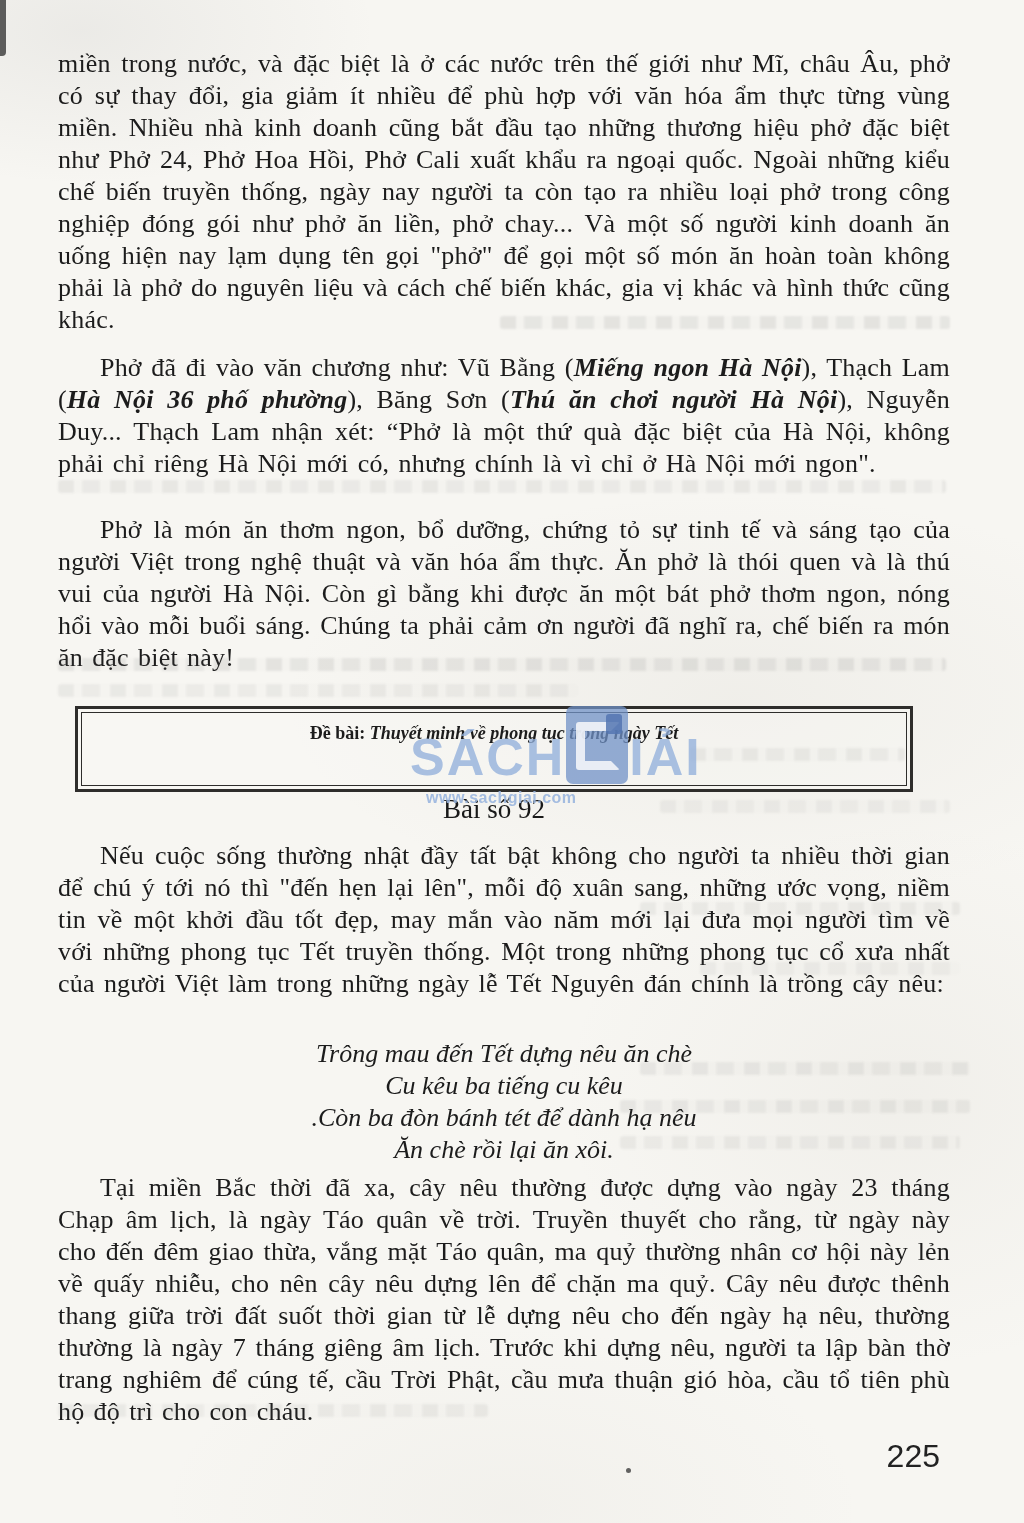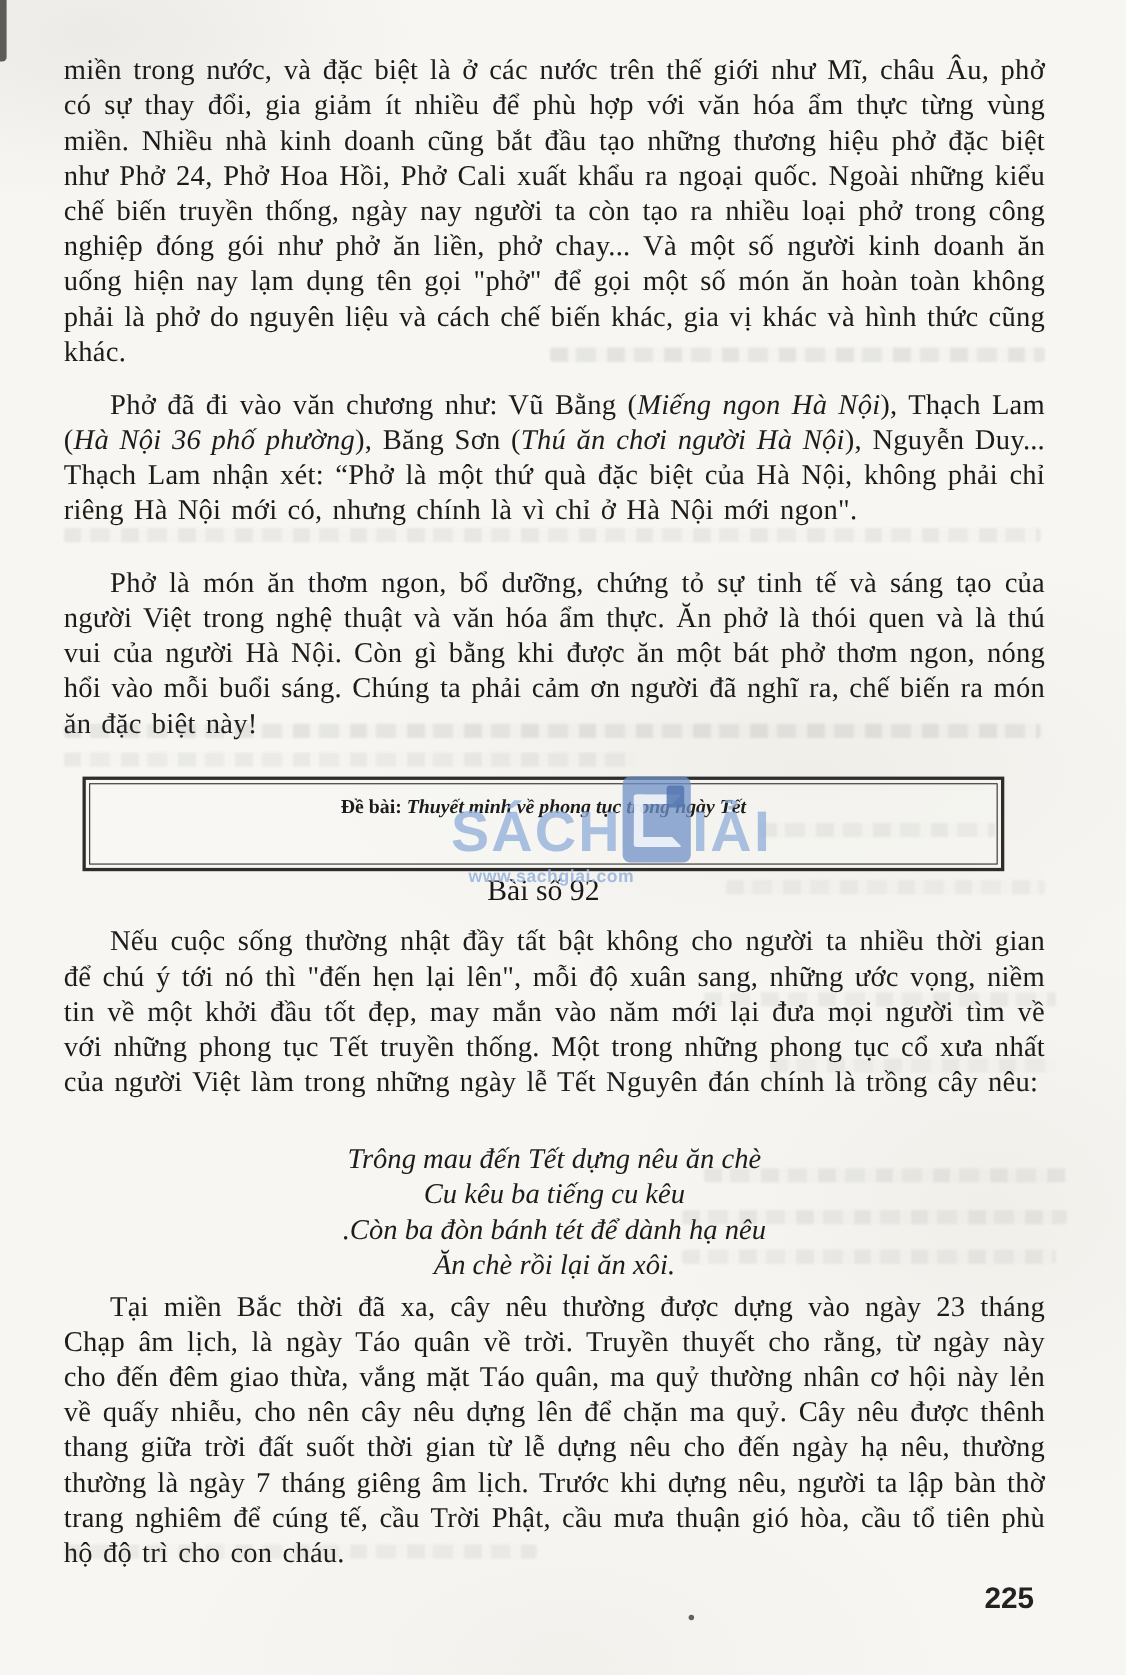--- a/index.html
+++ b/index.html
@@ -26,21 +26,21 @@
     width: 892px;
     margin: 0;
     font-size: 26px;
     line-height: 32px;
     text-align: justify;
     word-spacing: 2.5px;
     letter-spacing: 0.2px;
     color: #1c1c1c;
   }
   .indent { text-indent: 42px; }
-  .ital { font-style: italic; }
+  .ital { font-style: italic; font-weight: bold; }
 
   .title-box {
     position: absolute;
     left: 75px; top: 706px;
     width: 838px; height: 86px;
     border: 3px solid #2e2d2b;
     padding: 3px;
     box-sizing: border-box;
     background: rgba(250,249,246,0.35);
   }
@@ -70,22 +70,22 @@
     text-align: center;
     font-style: italic;
     font-size: 26px;
     line-height: 32px;
     color: #1c1c1c;
   }
   .page-number {
     position: absolute;
     top: 1438px; right: 84px;
     font-family: "Liberation Sans", "DejaVu Sans", sans-serif;
-    font-weight: bold;
-    font-size: 27px;
+    font-weight: normal;
+    font-size: 32px;
     color: #222;
   }
 
   
   .watermark {
     position: absolute;
     left: 410px; top: 700px;
     z-index: 5;
     pointer-events: none;
   }

